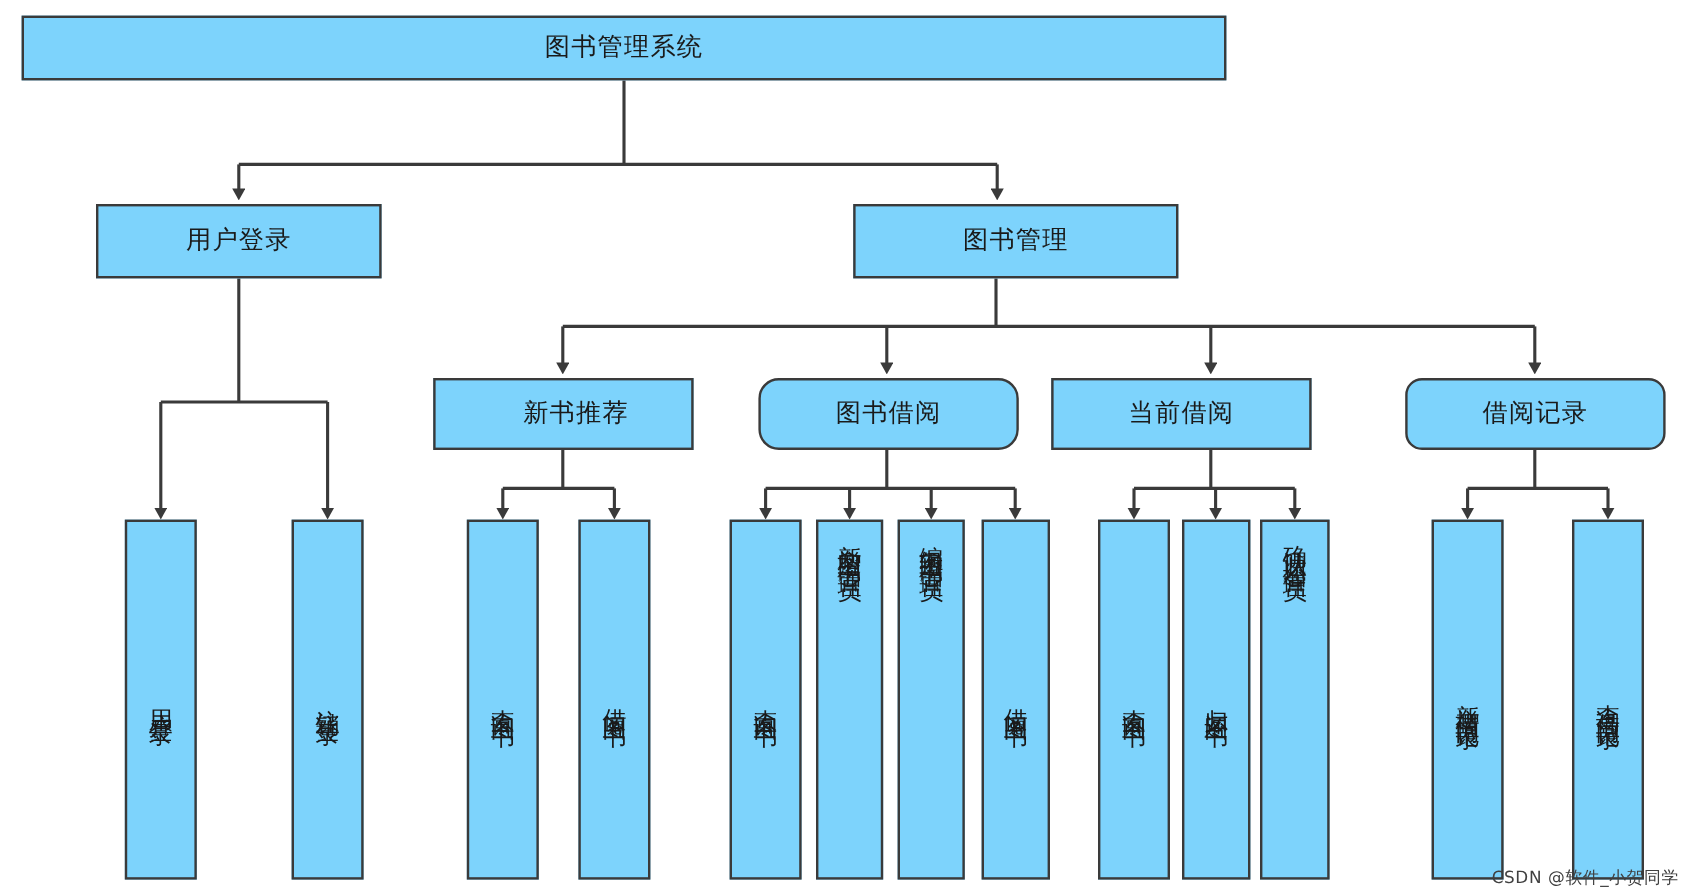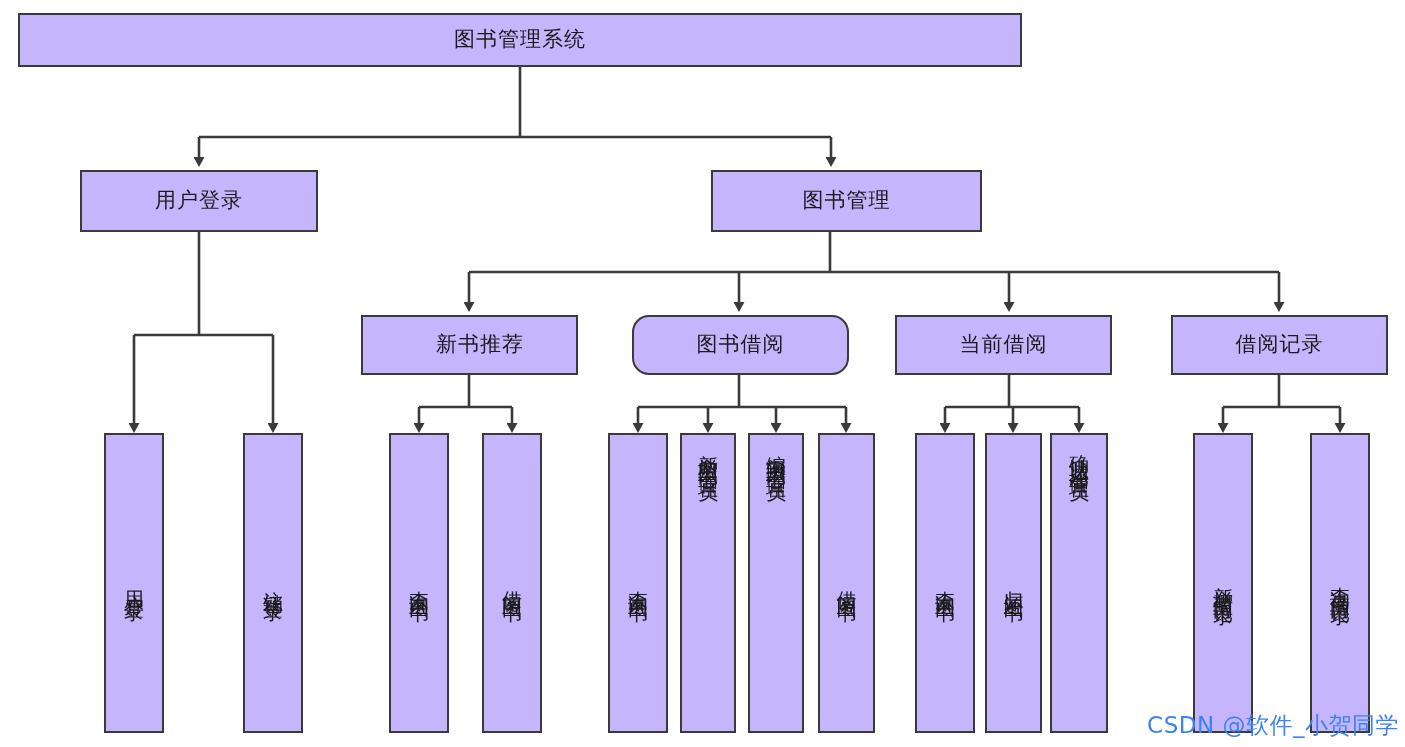--- a/index.html
+++ b/index.html
@@ -6,21 +6,21 @@
   body{
     width:1405px;height:747px;overflow:hidden;
     font-family:"DejaVu Sans","Liberation Sans",sans-serif;
     color:#1a1a1a;
   }
   #diagram-root{position:relative;width:1405px;height:747px;background:#ffffff;}
   svg#edges{position:absolute;left:0;top:0;width:1405px;height:747px;}
   .node{
     position:absolute;
     box-sizing:border-box;
-    background:#c4b5fd;
+    background:#7dd3fc;
     border:2.2px solid #3a3a3a;
     display:flex;align-items:center;justify-content:center;
     color:#1a1a1a;
   }
   .node.h{ 
     font-size:21px;
     letter-spacing:1px;
     line-height:1.1;
     white-space:nowrap;
   }
@@ -33,22 +33,22 @@
     align-items:center;
     justify-content:center;
     text-align:center;
     padding:4px 0;
     overflow:hidden;
   }
   .node.v.top{justify-content:flex-start;}
   .watermark{
     position:absolute;
     right:6px;bottom:6px;
-    font-size:23px;
-    color:#3b82f6;
+    font-size:14px;
+    color:#404040;
     letter-spacing:0.5px;
     white-space:nowrap;
     pointer-events:none;
   }
 </style>
 </head>
 <body>
 
 <div id="diagram-root">
 
@@ -112,24 +112,24 @@
   <div class="node h" style="left:711px;top:170px;width:271px;height:62px;">
     <span>图书管理</span>
   </div>
 
   <div class="node h" style="left:361px;top:315px;width:217px;height:60px;padding-left:21px;">
     <span>新书推荐</span>
   </div>
   <div class="node h" style="left:632px;top:315px;width:217px;height:60px;border-radius:17px;">
     <span>图书借阅</span>
   </div>
-  <div class="node h" style="left:895px;top:315px;width:217px;height:60px;">
+  <div class="node h" style="left:876px;top:315px;width:217px;height:60px;">
     <span>当前借阅</span>
   </div>
-  <div class="node h" style="left:1171px;top:315px;width:217px;height:60px;">
+  <div class="node h" style="left:1171px;top:315px;width:217px;height:60px;border-radius:14px;">
     <span>借阅记录</span>
   </div>
 
   <div class="node v" style="left:104px;top:433px;width:60px;height:300px;">
     <span>用户登录</span>
   </div>
   <div class="node v" style="left:243px;top:433px;width:60px;height:300px;">
     <span>注销登录</span>
   </div>
 

